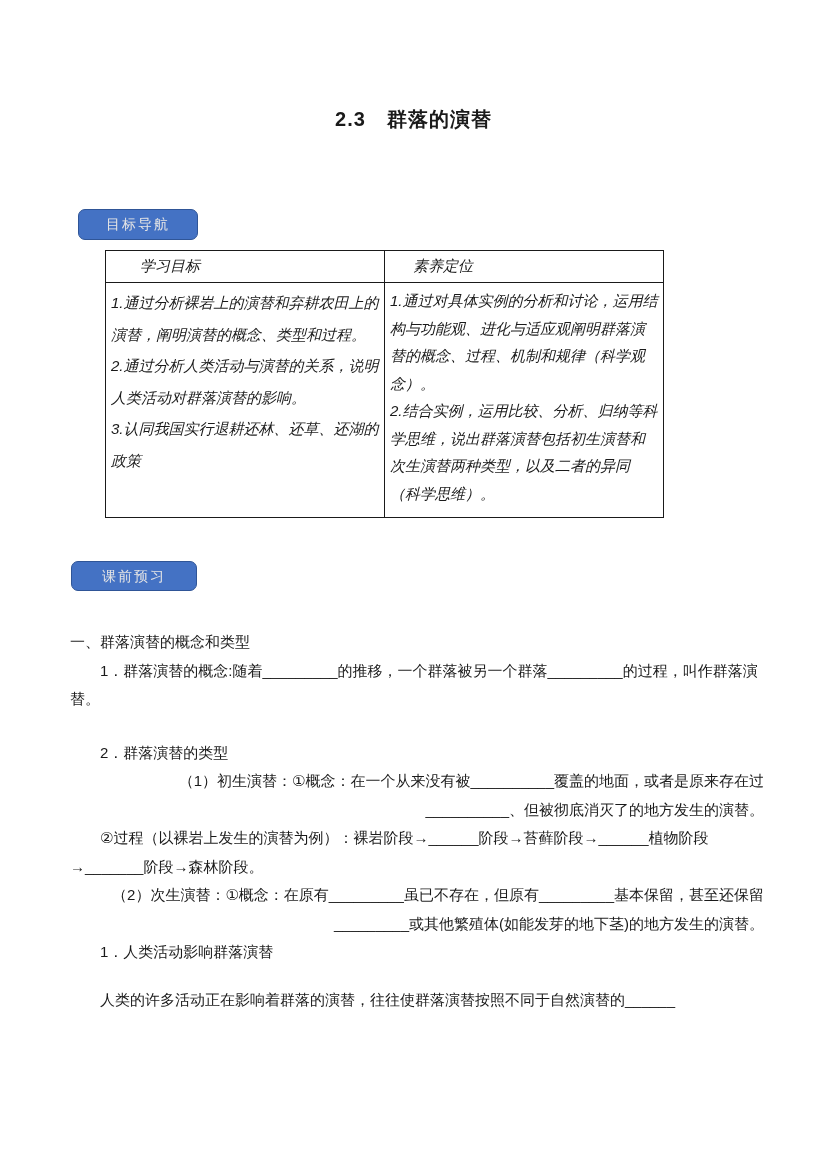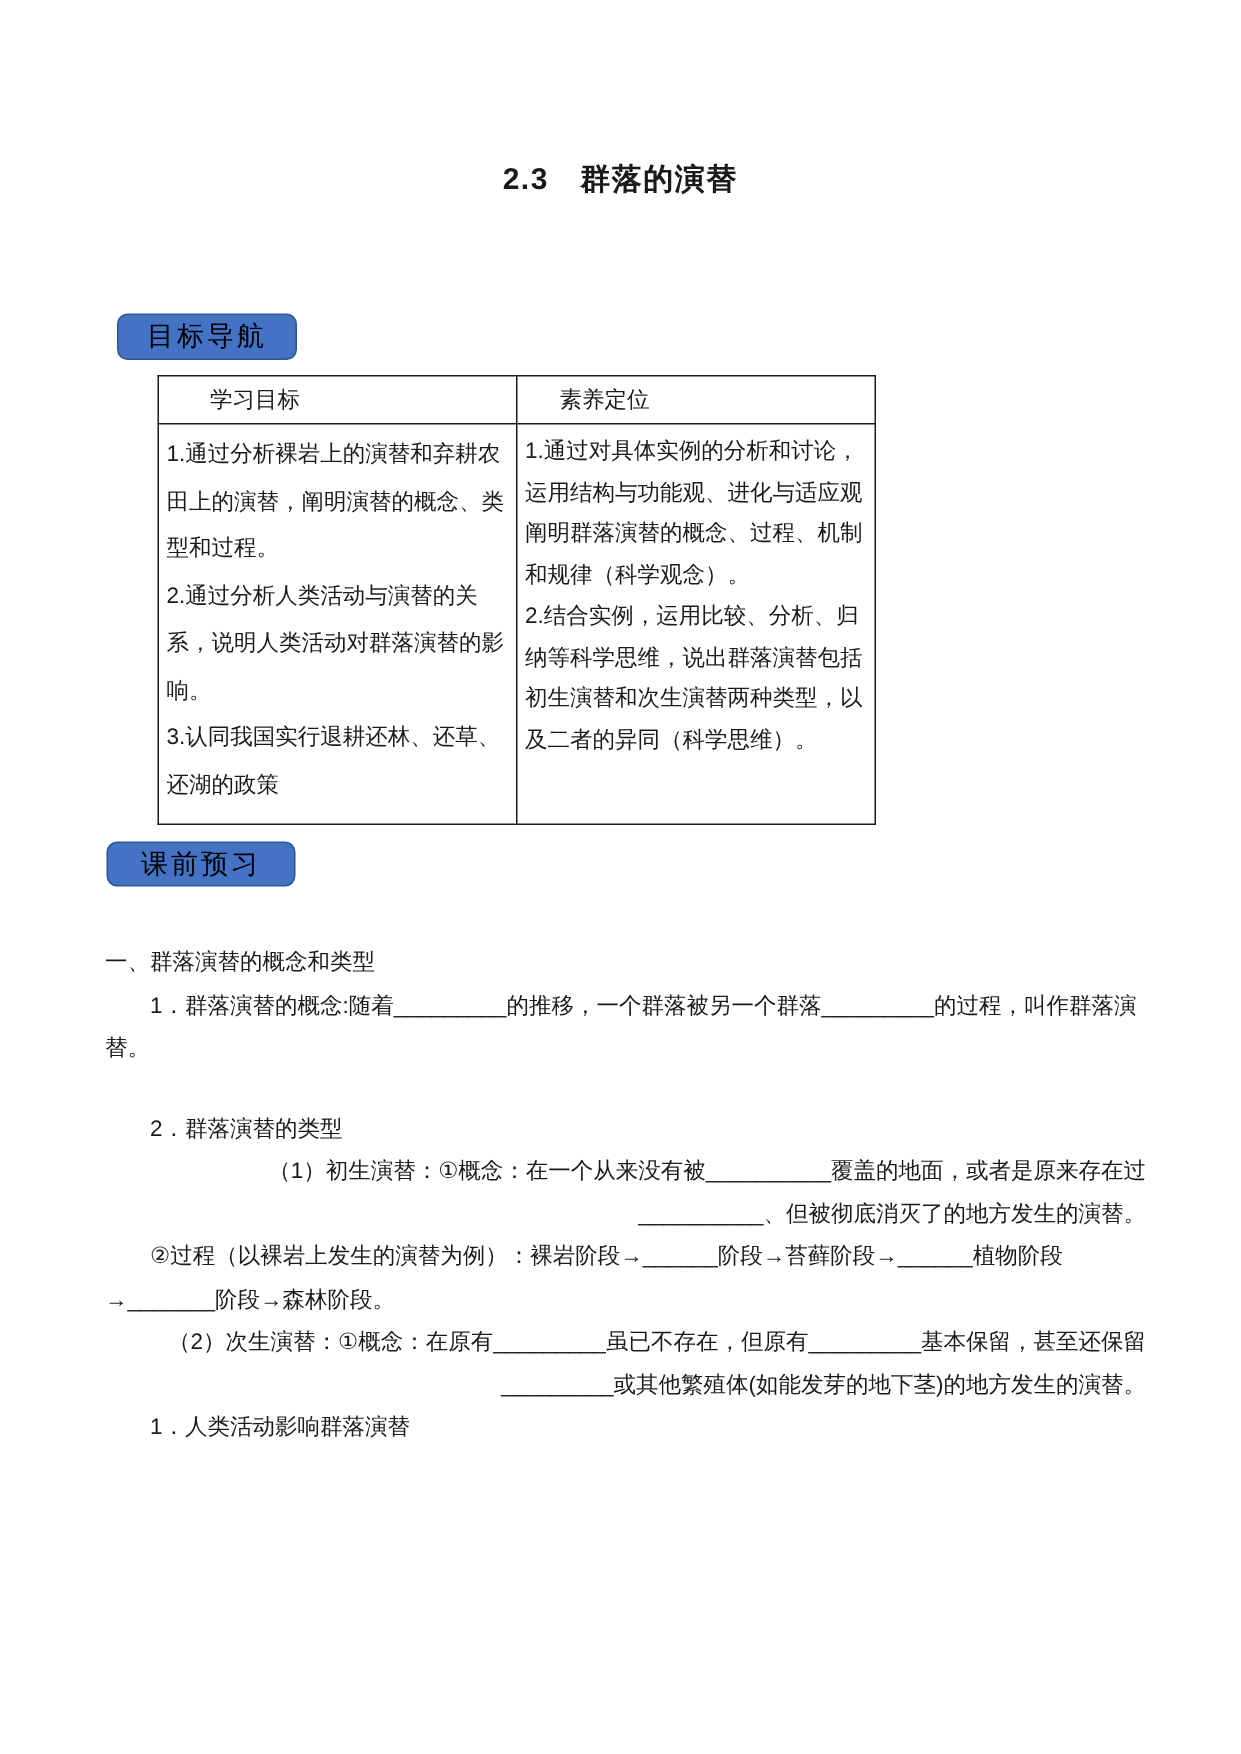--- a/index.html
+++ b/index.html
@@ -21,36 +21,37 @@
     font-weight: bold;
     letter-spacing: 1px;
     white-space: pre;
   }
 
   .badge {
     position: absolute;
     background: #4472c4;
     border: 1px solid #2f5597;
     border-radius: 7px;
-    color: #000000;
-    font-size: 18px;
+    color: #e5e5e5;
+    font-size: 14px;
     text-align: center;
     letter-spacing: 2px;
     box-sizing: border-box;
   }
   .badge-goal   { left: 78px;  top: 209px; width: 120px; height: 31px; line-height: 29px; }
   .badge-preview{ left: 71px;  top: 561px; width: 126px; height: 30px; line-height: 28px; }
 
   table.goal-table {
     position: absolute;
     left: 105px; top: 250px;
-    width: 479px;
+    width: 559px;
     border-collapse: collapse;
     table-layout: fixed;
     font-size: 15px;
+    font-style: italic;
   }
   table.goal-table th, table.goal-table td {
     border: 1.6px solid #1a1a1a;
     font-weight: normal;
     vertical-align: top;
     box-sizing: border-box;
   }
   table.goal-table th {
     height: 32px;
     text-align: left;
@@ -112,15 +113,16 @@
   <div class="badge badge-preview">课前预习</div>
 
   <div class="preview-content">
     <p class="sec">一、群落演替的概念和类型</p>
     <p class="ind2 gap-after">1．群落演替的概念:随着_________的推移，一个群落被另一个群落_________的过程，叫作群落演替。</p>
     <p class="ind2">2．群落演替的类型</p>
     <p class="ind1">（1）初生演替：①概念：在一个从来没有被__________覆盖的地面，或者是原来存在过__________、但被彻底消灭了的地方发生的演替。</p>
     <p class="ind2">②过程（以裸岩上发生的演替为例）：裸岩阶段→______阶段→苔藓阶段→______植物阶段→_______阶段→森林阶段。</p>
     <p class="ind1">（2）次生演替：①概念：在原有_________虽已不存在，但原有_________基本保留，甚至还保留_________或其他繁殖体(如能发芽的地下茎)的地方发生的演替。</p>
     <p class="ind2">1．人类活动影响群落演替</p>
+    <p class="ind2 gap-before">人类的许多活动正在影响着群落的演替，往往使群落演替按照不同于自然演替的______</p>
   </div>
 
 </div>
 
 </body></html>

